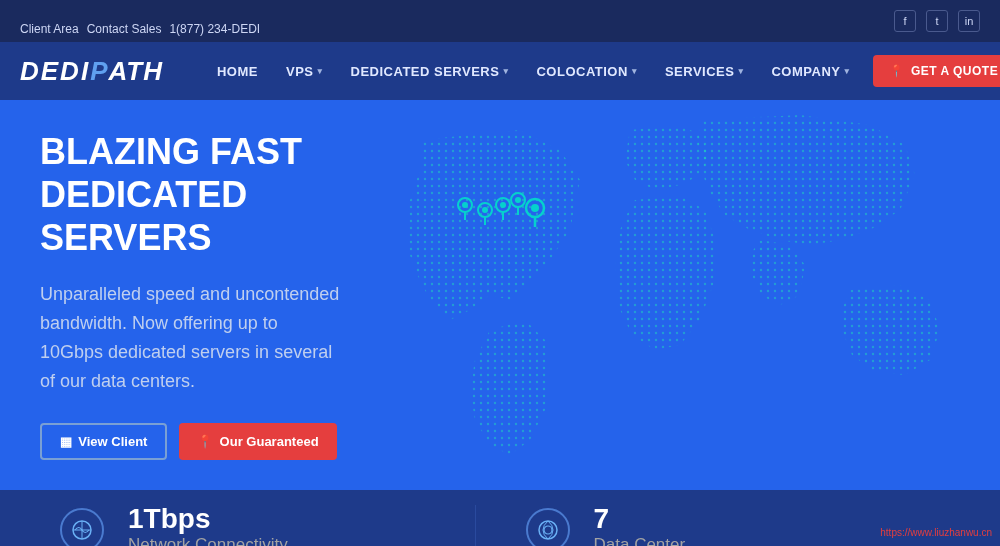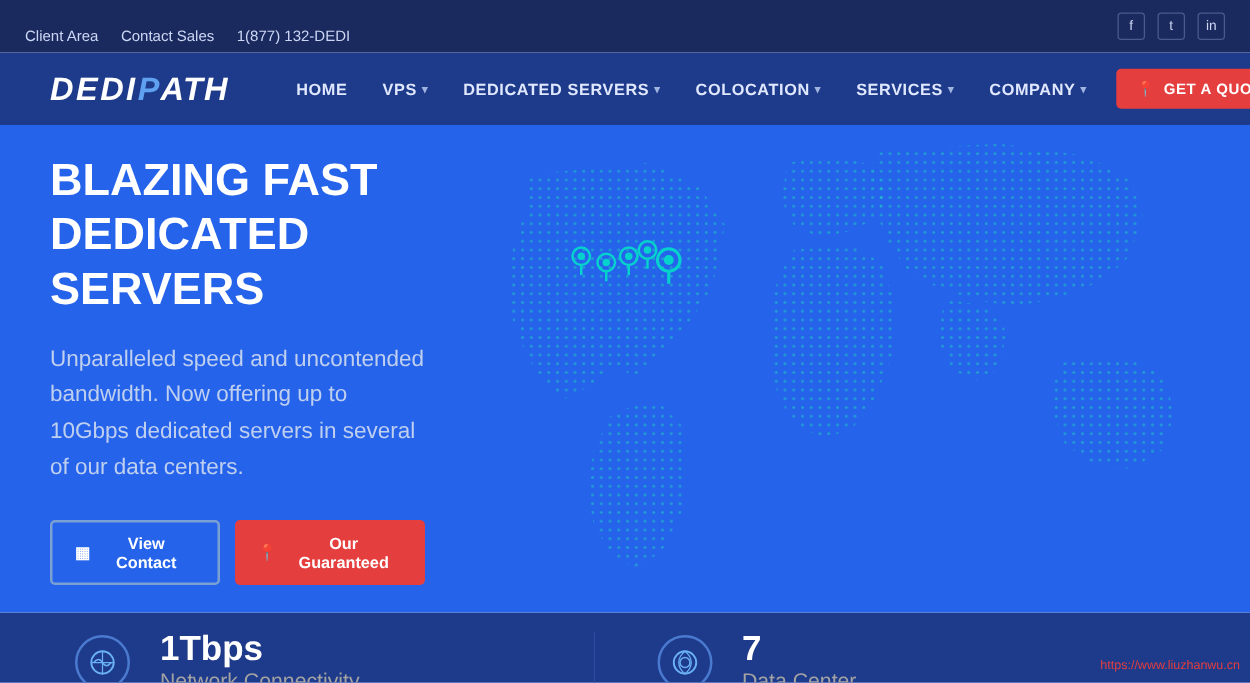--- a/index.html
+++ b/index.html
@@ -8,21 +8,21 @@
     
     .top-bar {
       background: #1a2a5e;
       color: #cdd6f4;
       font-size: 12px;
       padding: 6px 20px;
       display: flex;
       align-items: center;
       justify-content: space-between;
     }
-    .top-bar-left { display: flex; gap: 18px; margin-top: 16px; }
+    .top-bar-left { display: flex; gap: 8px; margin-top: 16px; }
     .top-bar-left span { cursor: pointer; }
     .top-bar-right { display: flex; gap: 10px; }
     .social-icon {
       width: 22px; height: 22px;
       border: 1px solid #4a5a8e;
       border-radius: 3px;
       display: flex; align-items: center; justify-content: center;
       cursor: pointer; font-size: 11px; color: #cdd6f4;
     }
 
@@ -212,32 +212,32 @@
   </style>
 </head>
 <body>
 
 <div style="position:relative; width:1000px; height:546px;">
 
   <div class="top-bar">
     <div class="top-bar-left">
       <span>Client Area</span>
       <span>Contact Sales</span>
-      <span>1(877) 132-DEDI</span>
+      <span>1(877) 234-DEDI</span>
     </div>
     <div class="top-bar-right">
       <div class="social-icon">f</div>
       <div class="social-icon">t</div>
       <div class="social-icon">in</div>
     </div>
   </div>
 
   <div class="navbar">
     <div class="logo">
-      <span style="font-style:italic; letter-spacing:2px;margin-left:20px;">DEDI</span>
+      <span style="font-style:italic; letter-spacing:2px;">DEDI</span>
         <span style="color:#60a0f0; font-style:italic;">P</span>
         <span style="font-style:italic;">ATH</span>
     </div>
     <div class="nav-links">
       <div class="nav-item">
         <span>HOME</span>
       </div>
       <div class="nav-item">
         <span>VPS</span>
         <span class="chevron">▾</span>
@@ -316,21 +316,21 @@
 
     <div class="hero-content">
       <h1 class="hero-title">
         <span>BLAZING FAST</span><br>
         <span>DEDICATED SERVERS</span>
       </h1>
       <p class="hero-subtitle">Unparalleled speed and uncontended bandwidth. Now offering up to 10Gbps dedicated servers in several of our data centers.</p>
       <div class="hero-buttons">
         <button class="btn-outline">
           <span>▦</span>
-          <span>View Contact</span>
+          <span>View Client</span>
         </button>
         <button class="btn-red">
           <span>📍</span>
           <span>Our Guaranteed</span>
         </button>
       </div>
     </div>
 
   </div>
 

